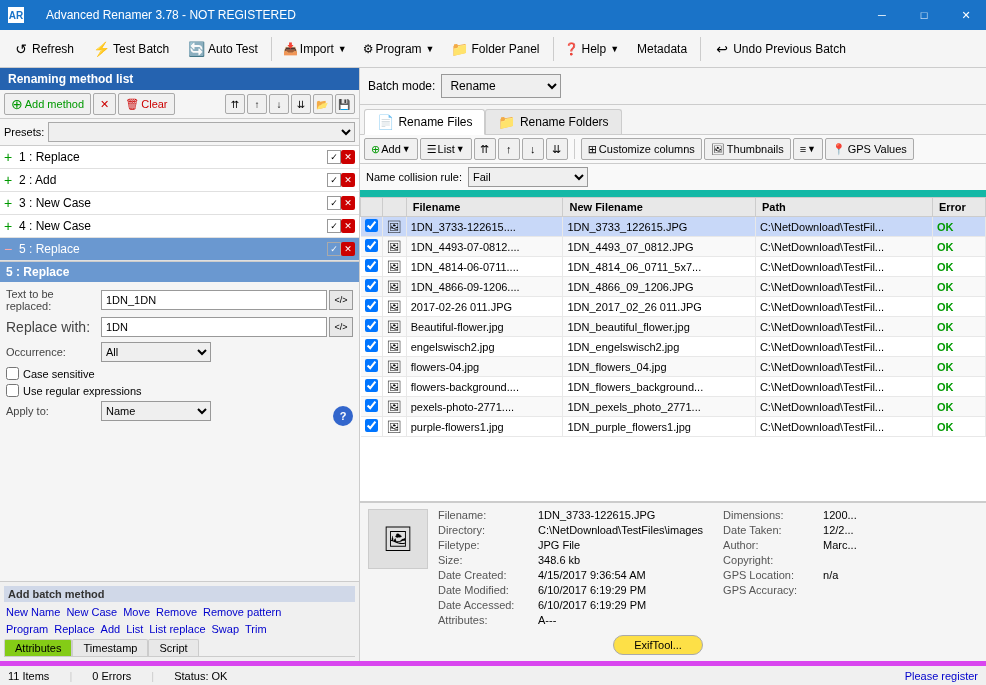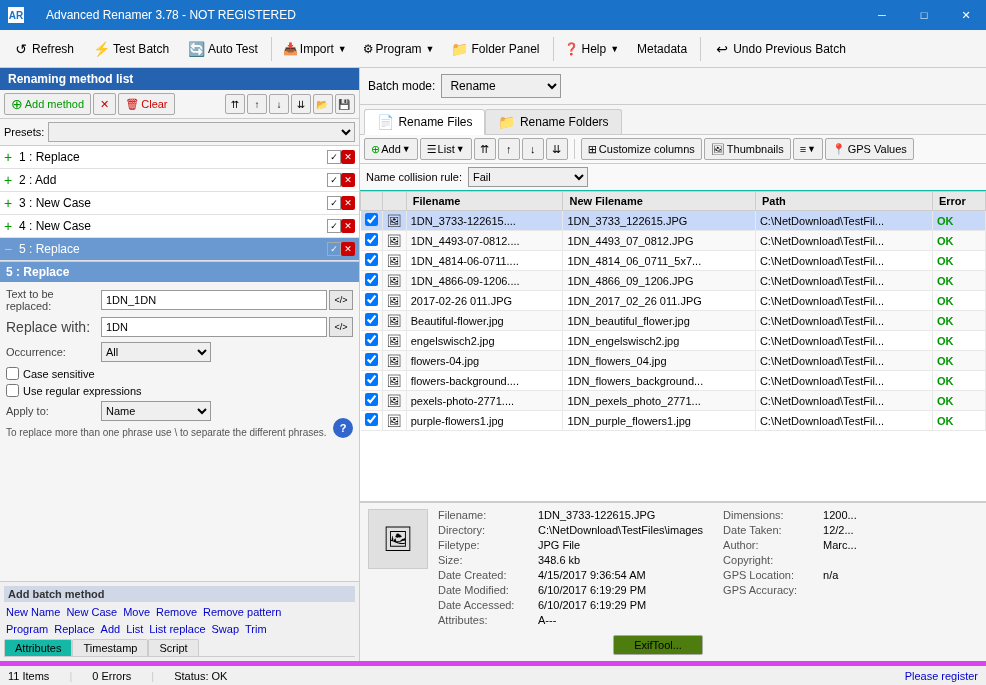--- a/index.html
+++ b/index.html
@@ -53,21 +53,21 @@
     .checkbox-row { display: flex; align-items: center; gap: 4px; margin-bottom: 4px; font-size: 11px; }
     .help-btn { width: 20px; height: 20px; border-radius: 50%; background: #3366cc; color: white; border: none; cursor: pointer; font-size: 11px; font-weight: bold; float: right; }
 
     
     #add-batch { border-top: 1px solid #ccc; background: #f0f0f0; padding: 4px; }
     #add-batch-title { font-weight: bold; font-size: 11px; margin-bottom: 3px; color: #333; background: #d0d8e8; padding: 2px 4px; }
     .batch-links { display: flex; flex-wrap: wrap; gap: 2px; margin-bottom: 3px; }
     .batch-link { color: #0000cc; cursor: pointer; font-size: 11px; text-decoration: none; padding: 1px 2px; }
     .batch-tabs { display: flex; gap: 0; border-bottom: 1px solid #ccc; }
     .batch-tab { padding: 2px 10px; border: 1px solid #ccc; border-bottom: none; background: #e8e8e8; cursor: pointer; font-size: 11px; border-radius: 2px 2px 0 0; }
-    .batch-tab.active { background: #14b8a6; }
+    .batch-tab.active { background: #84cc16; }
 
     
     #right-panel { flex: 1; display: flex; flex-direction: column; background: white; }
     #right-header { display: flex; align-items: center; padding: 6px 8px; background: #f5f5f5; border-bottom: 1px solid #ccc; }
     .batch-mode-label { margin-right: 6px; font-size: 12px; }
     .batch-mode-select { width: 120px; height: 24px; border: 1px solid #999; font-size: 12px; padding: 0 4px; }
     #start-batch-btn { margin-left: auto; background: #1a5cb0; color: white; border: none; padding: 6px 16px; font-size: 14px; font-weight: bold; cursor: pointer; border-radius: 3px; display: flex; align-items: center; gap: 8px; height: 40px; }
     #start-batch-btn .play-icon { width: 24px; height: 24px; background: white; border-radius: 50%; display: flex; align-items: center; justify-content: center; }
     #start-batch-btn .play-icon::after { content: '▶'; color: #1a5cb0; font-size: 12px; margin-left: 2px; }
 
@@ -77,21 +77,21 @@
     .file-tab.active { background: white; border-bottom: 1px solid white; margin-bottom: -1px; }
     .file-tab .tab-icon { font-size: 14px; }
 
     
     #files-toolbar { display: flex; align-items: center; padding: 3px 4px; gap: 2px; border-bottom: 1px solid #ccc; background: #f9f9f9; }
     .files-btn { display: flex; align-items: center; gap: 2px; padding: 2px 6px; border: 1px solid #aaa; border-radius: 2px; cursor: pointer; font-size: 11px; background: #f0f0f0; height: 22px; }
     .files-btn.dropdown { gap: 1px; }
     .sort-btn { width: 22px; height: 22px; border: 1px solid #aaa; background: #f0f0f0; cursor: pointer; display: flex; align-items: center; justify-content: center; font-size: 11px; border-radius: 2px; }
 
     
-    #collision-row { display: flex; align-items: center; padding: 3px 6px; border-bottom: 1px solid #14b8a6; font-size: 11px; background: #f9f9f9; }
+    #collision-row { display: flex; align-items: center; padding: 3px 6px; border-bottom: 7px solid #14b8a6; font-size: 11px; background: #f9f9f9; }
     .collision-label { margin-right: 6px; }
     .collision-select { width: 120px; height: 20px; border: 1px solid #999; font-size: 11px; }
 
     
     #file-table-container { flex: 1; overflow-y: auto; border-bottom: 1px solid #ccc; }
     #file-table { width: 100%; border-collapse: collapse; font-size: 11px; }
     #file-table thead th { background: #e8e8e8; border: 1px solid #ccc; padding: 3px 6px; text-align: left; font-size: 11px; position: sticky; top: 0; }
     #file-table tbody tr { border-bottom: 1px solid #e8e8e8; cursor: pointer; }
     #file-table tbody tr.selected { background: #c8d8f8; }
     #file-table tbody tr.alt { background: #f9f9f9; }
@@ -271,21 +271,20 @@
 
       <div class="field-row">
         <span class="field-label" style="width:95px;font-size:11px;">Apply to:</span>
         <select style="width:110px;height:20px;font-size:11px;border:1px solid #999;">
           <option>Name</option>
           <option>Extension</option>
           <option>Name and Extension</option>
         </select>
       </div>
 
-      <p style="font-size:10px;color:#555;margin-top:6px;">To replace more than one phrase use \ to separate the different phrases.</p>
 
       <button class="help-btn" style="float:right;margin-top:-20px;">?</button>
     </div>
 
     <div id="add-batch">
       <div id="add-batch-title">Add batch method</div>
       <div class="batch-links">
         <span class="batch-link">New Name</span>
         <span class="batch-link">New Case</span>
         <span class="batch-link">Move</span>
@@ -511,21 +510,21 @@
             <span class="meta-value">6/10/2017 6:19:29 PM</span>
           </div>
           <div class="meta-row">
             <span class="meta-label">Date Accessed:</span>
             <span class="meta-value">6/10/2017 6:19:29 PM</span>
           </div>
           <div class="meta-row">
             <span class="meta-label">Attributes:</span>
             <span class="meta-value">A---</span>
           </div>
-          <button id="exif-btn" style="margin-top:6px;padding:3px 10px;border:1px solid #aaa;background:#4d7c0f;cursor:pointer;font-size:11px;border-radius:2px;width:90px;">ExifTool...</button>
+          <button id="exif-btn" style="margin-top:6px;padding:3px 10px;border:1px solid #aaa;background:#fde047;cursor:pointer;font-size:11px;border-radius:10px;width:90px;">ExifTool...</button>
         </div>
         <div class="meta-col">
           <div class="meta-row">
             <span class="meta-label">Dimensions:</span>
             <span class="meta-value">1200...</span>
           </div>
           <div class="meta-row">
             <span class="meta-label">Date Taken:</span>
             <span class="meta-value">12/2...</span>
           </div>

